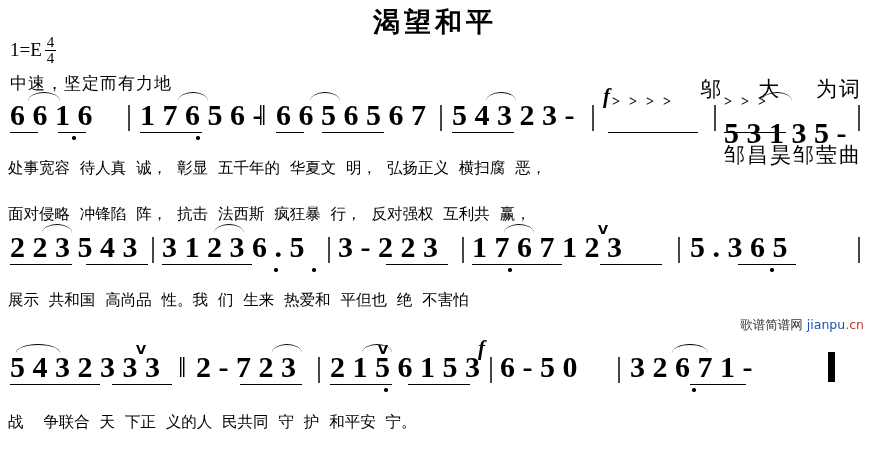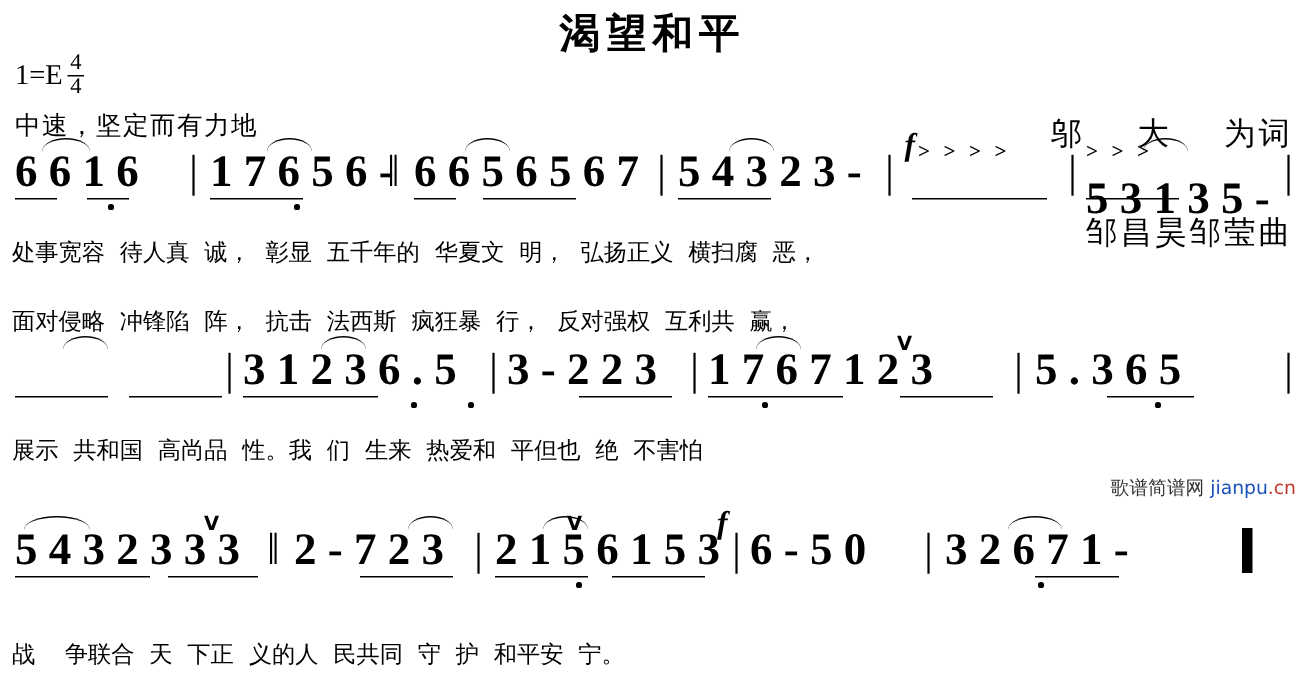--- a/index.html
+++ b/index.html
@@ -191,20 +191,21 @@
     </div>
     <div class="lyric" style="top:24px;">
       <span class="abs" style="left:8px;">面对侵略  冲锋陷  阵，  抗击  法西斯  疯狂暴  行，  反对强权  互利共  赢，</span>
     </div>
   </div>
 
   <div class="row" style="top:228px;">
     <span class="abs vmark" style="left:598px;top:-6px;">V</span>
 
     <div class="notes">
+      <span class="abs" style="left:10px;top:2px;">2 2 3 5 4 3</span>
       <span class="abs bar" style="left:150px;top:2px;">|</span>
       <span class="abs" style="left:162px;top:2px;">3 1 2 3 6 . 5</span>
       <span class="abs bar" style="left:326px;top:2px;">|</span>
       <span class="abs" style="left:338px;top:2px;">3 - 2 2 3</span>
       <span class="abs bar" style="left:460px;top:2px;">|</span>
       <span class="abs" style="left:472px;top:2px;">1 7 6 7 1 2 3</span>
       <span class="abs bar" style="left:676px;top:2px;">|</span>
       <span class="abs" style="left:690px;top:2px;">5 . 3 6 5</span>
       <span class="abs bar" style="left:856px;top:2px;">|</span>
 
@@ -257,21 +258,21 @@
 
       <span class="tie" style="left:16px;top:-4px;width:44px;"></span>
       <span class="tie" style="left:272px;top:-4px;width:30px;"></span>
       <span class="tie" style="left:362px;top:-4px;width:30px;"></span>
       <span class="tie" style="left:672px;top:-4px;width:36px;"></span>
 
       <span class="dot" style="left:384px;top:40px;"></span>
       <span class="dot" style="left:692px;top:40px;"></span>
     </div>
 
-    <div class="lyric" style="top:18px;text-align:center;">
+    <div class="lyric" style="top:4px;text-align:center;">
       <span class="abs" style="left:8px;">战    争联合  天  下正  义的人  民共同  守  护  和平安  宁。</span>
     </div>
     <div class="lyric" style="top:24px;">
       
     </div>
   </div>
 
   <div class="footer">
     <span>歌谱简谱网</span>
     <span class="site">jianpu</span><span class="cn">.cn</span>

